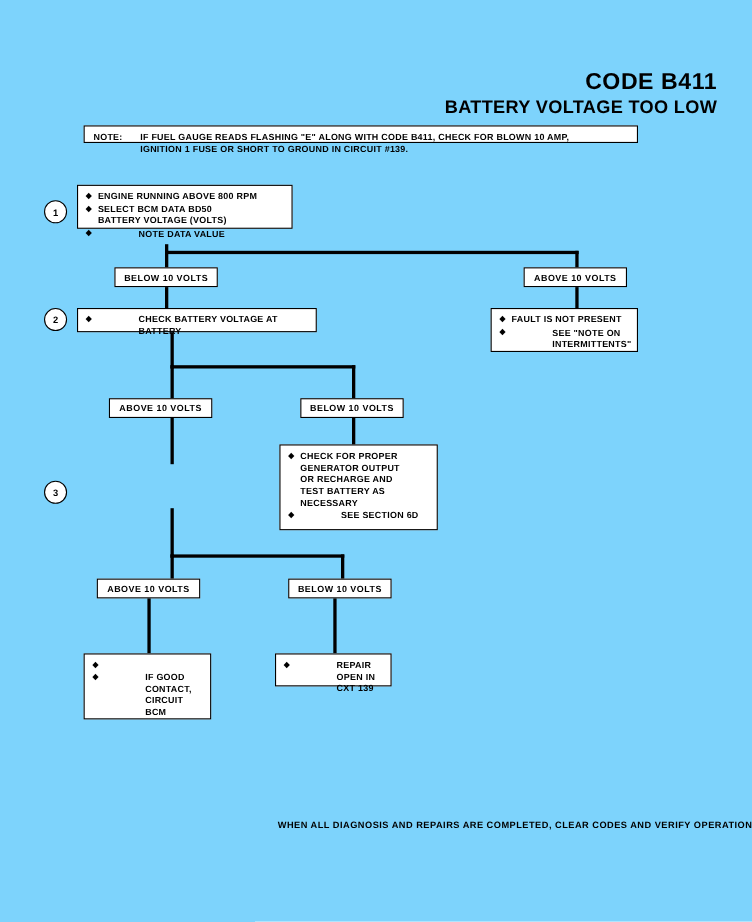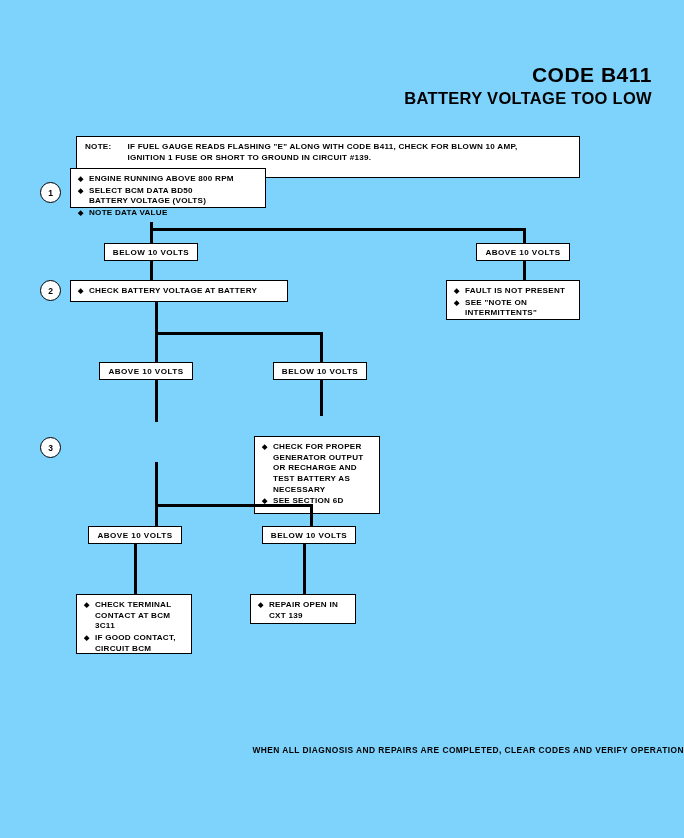--- a/index.html
+++ b/index.html
@@ -69,21 +69,21 @@
 
   
   .blist {
     padding: 5px 6px 5px 7px;
   }
   .bitem {
     display: flex;
     align-items: flex-start;
     margin-bottom: 1px;
   }
-  .bitem:last-child { margin-bottom: 0; }
+  .bitem:last-child { margin-bottom: 0; gap: 37px; }
   .bullet {
     flex: 0 0 auto;
     width: 11px;
     font-size: 7px;
     line-height: 1.45;
   }
   .btext {
     flex: 1 1 auto;
   }
   .btext span { display: block; }
@@ -146,21 +146,21 @@
 </head>
 <body>
 
 <div id="page">
 
   <div class="title-block">
     <div class="title-main">CODE B411</div>
     <div class="title-sub">BATTERY VOLTAGE TOO LOW</div>
   </div>
 
-  <div class="box note-box" style="left:76px; top:136px; width:504px; height:42px;">
+  <div class="box note-box" style="left:76px; top:114px; width:504px; height:16px;">
     <div class="note-row">
       <div class="note-label">NOTE:</div>
       <div class="note-text">
         <span class="note-line">IF FUEL GAUGE READS FLASHING "E" ALONG WITH CODE B411, CHECK FOR BLOWN 10 AMP,</span>
         <span class="note-line">IGNITION 1 FUSE OR SHORT TO GROUND IN CIRCUIT #139.</span>
       </div>
     </div>
   </div>
 
   <div class="step-circle" style="left:40px; top:182px;">1</div>
@@ -232,21 +232,21 @@
 
   <div class="cond" style="left:99px; top:362px; width:94px; height:18px;">ABOVE 10 VOLTS</div>
   <div class="cond" style="left:273px; top:362px; width:94px; height:18px;">BELOW 10 VOLTS</div>
 
   <div class="vline" style="left:155px; top:380px; height:42px;"></div>
   <div class="vline" style="left:320px; top:380px; height:36px;"></div>
 
   <div class="step-circle" style="left:40px; top:437px;">3</div>
 
 
-  <div class="box blist" style="left:254px; top:436px; width:126px; height:78px;">
+  <div class="box blist" style="left:254px; top:404px; width:144px; height:78px;">
     <div class="bitem">
       <span class="bullet">◆</span>
       <span class="btext">
         <span>CHECK FOR PROPER</span>
         <span>GENERATOR OUTPUT</span>
         <span>OR RECHARGE AND</span>
         <span>TEST BATTERY AS</span>
         <span>NECESSARY</span>
       </span>
     </div>
@@ -265,25 +265,20 @@
 
   <div class="cond" style="left:88px; top:526px; width:94px; height:18px;">ABOVE 10 VOLTS</div>
   <div class="cond" style="left:262px; top:526px; width:94px; height:18px;">BELOW 10 VOLTS</div>
 
   <div class="vline" style="left:134px; top:544px; height:50px;"></div>
   <div class="vline" style="left:303px; top:544px; height:50px;"></div>
 
   <div class="box blist" style="left:76px; top:594px; width:116px; height:60px;">
     <div class="bitem">
       <span class="bullet">◆</span>
-      <span class="btext">
-        <span>CHECK TERMINAL</span>
-        <span>CONTACT AT BCM</span>
-        <span>3C11</span>
-      </span>
     </div>
     <div class="bitem">
       <span class="bullet">◆</span>
       <span class="btext">
         <span>IF GOOD CONTACT,</span>
         <span>CIRCUIT BCM</span>
       </span>
     </div>
   </div>
 

